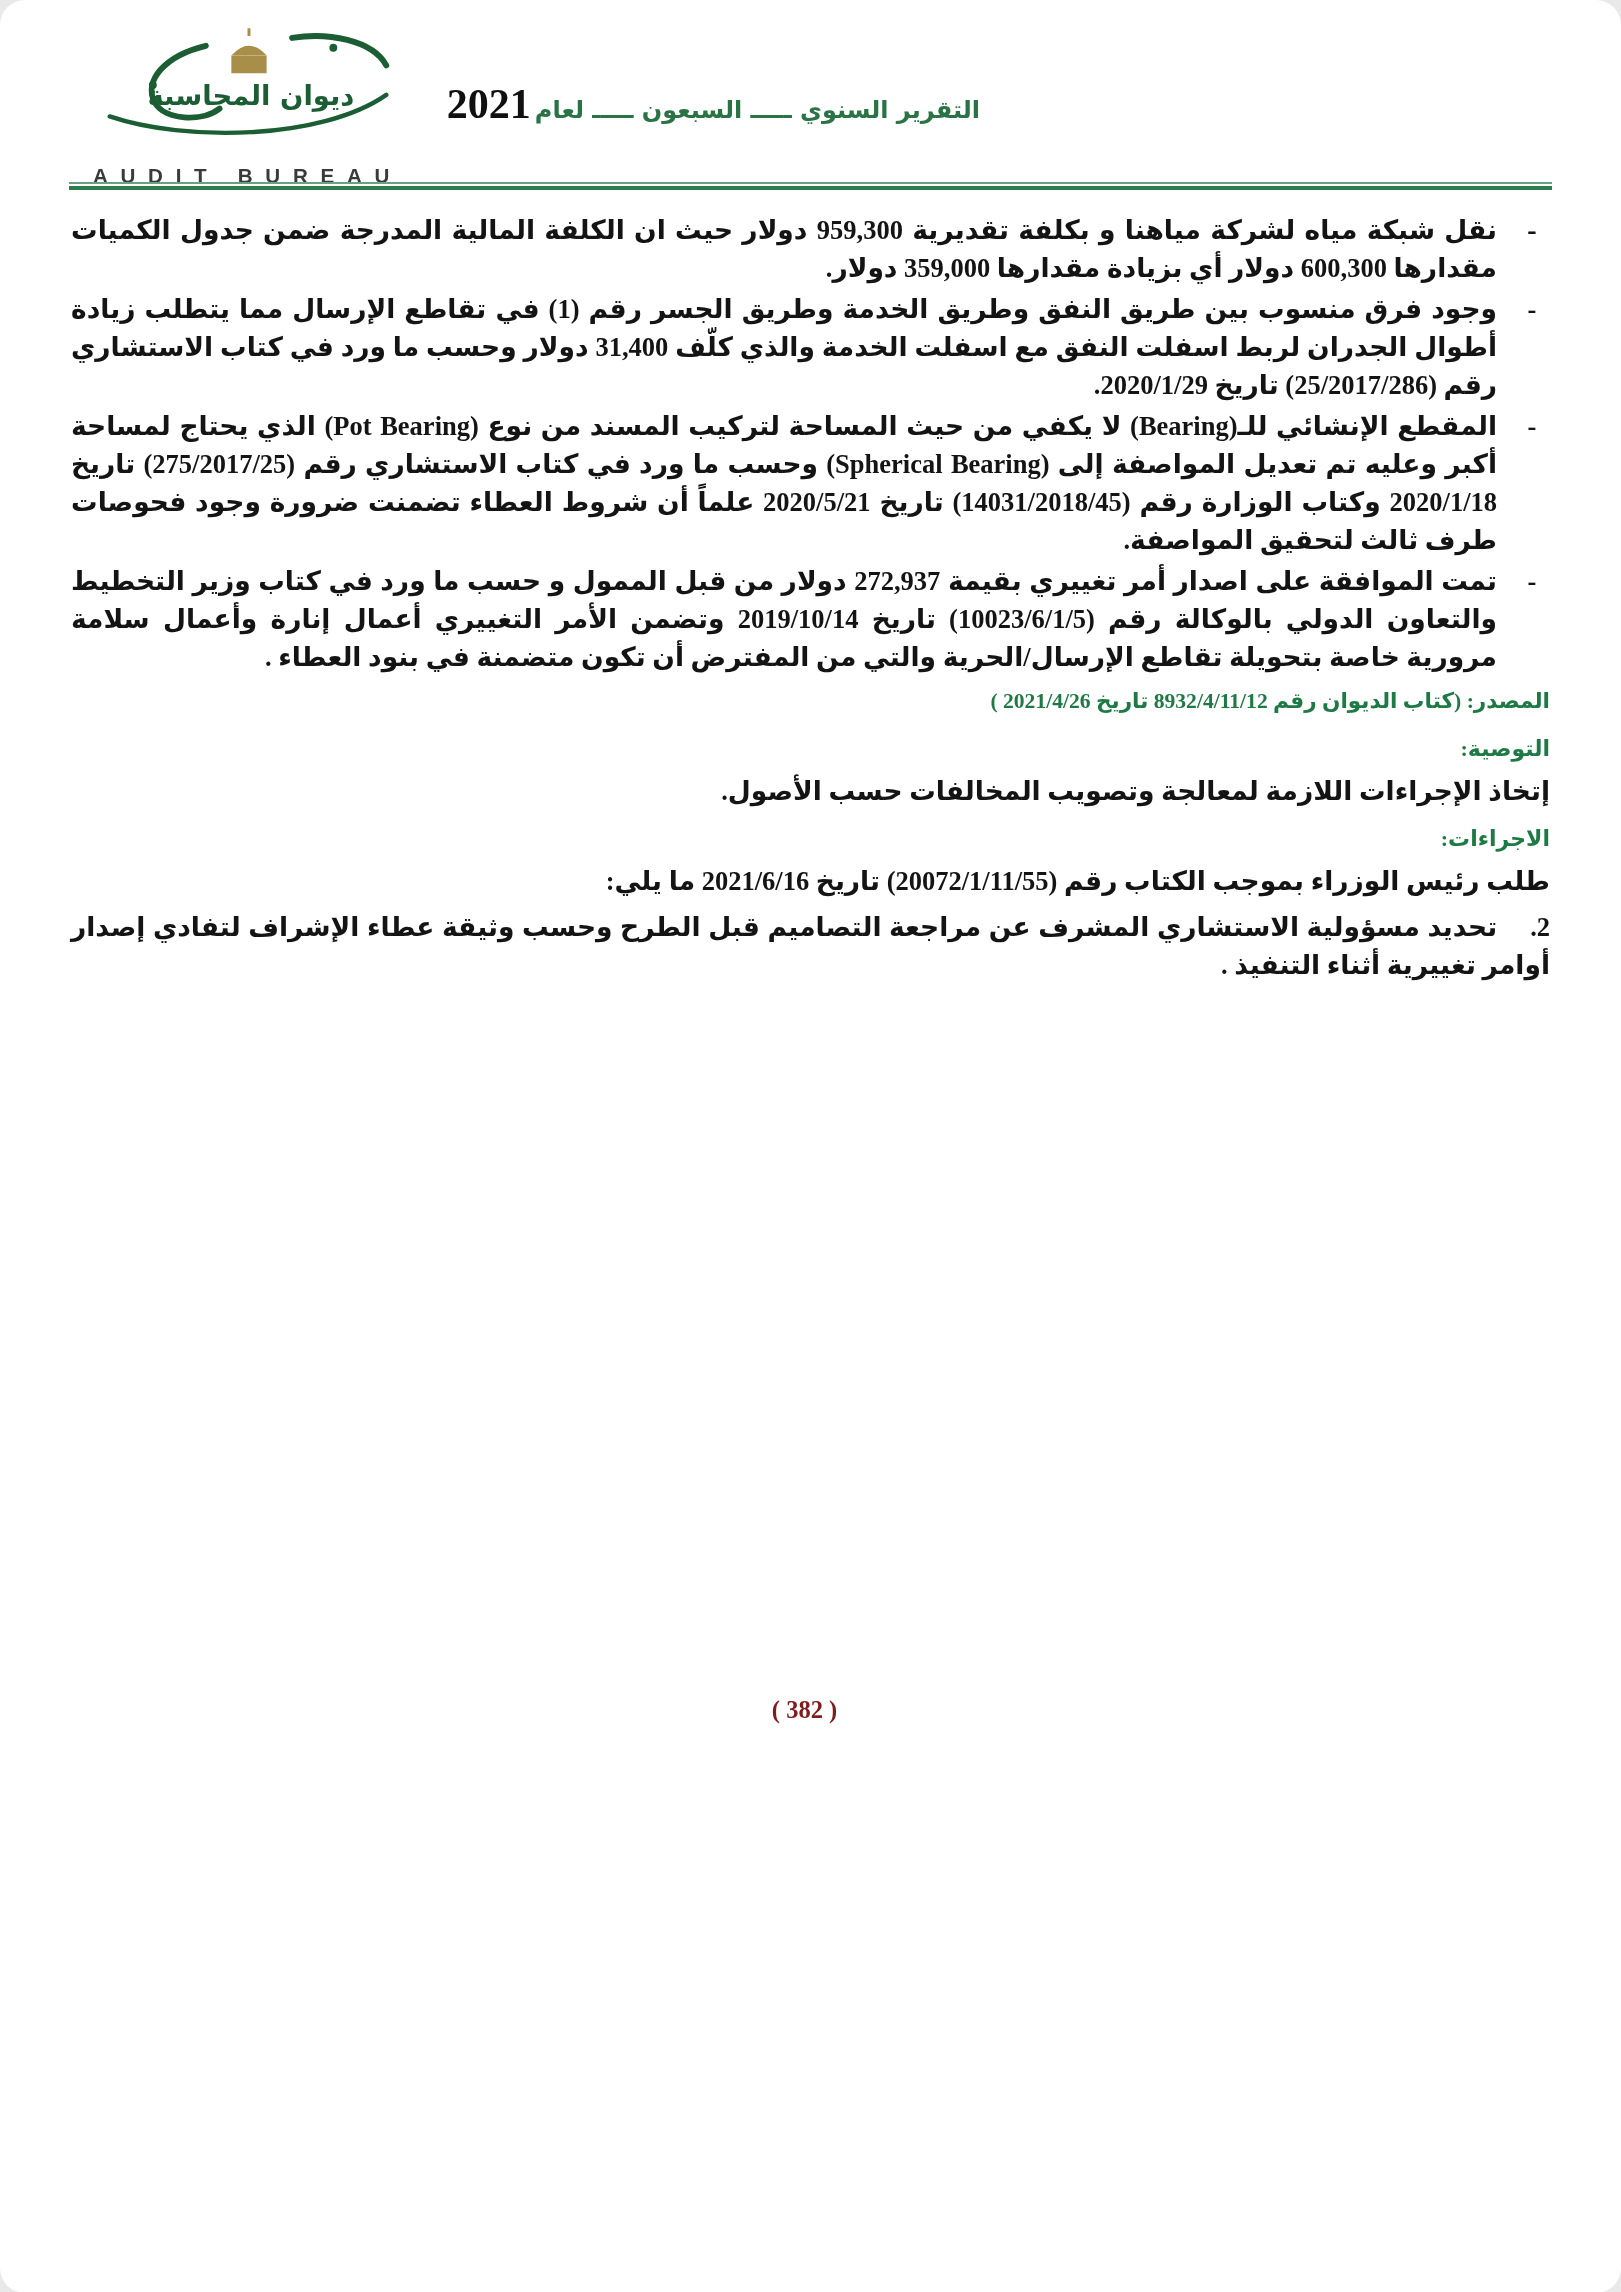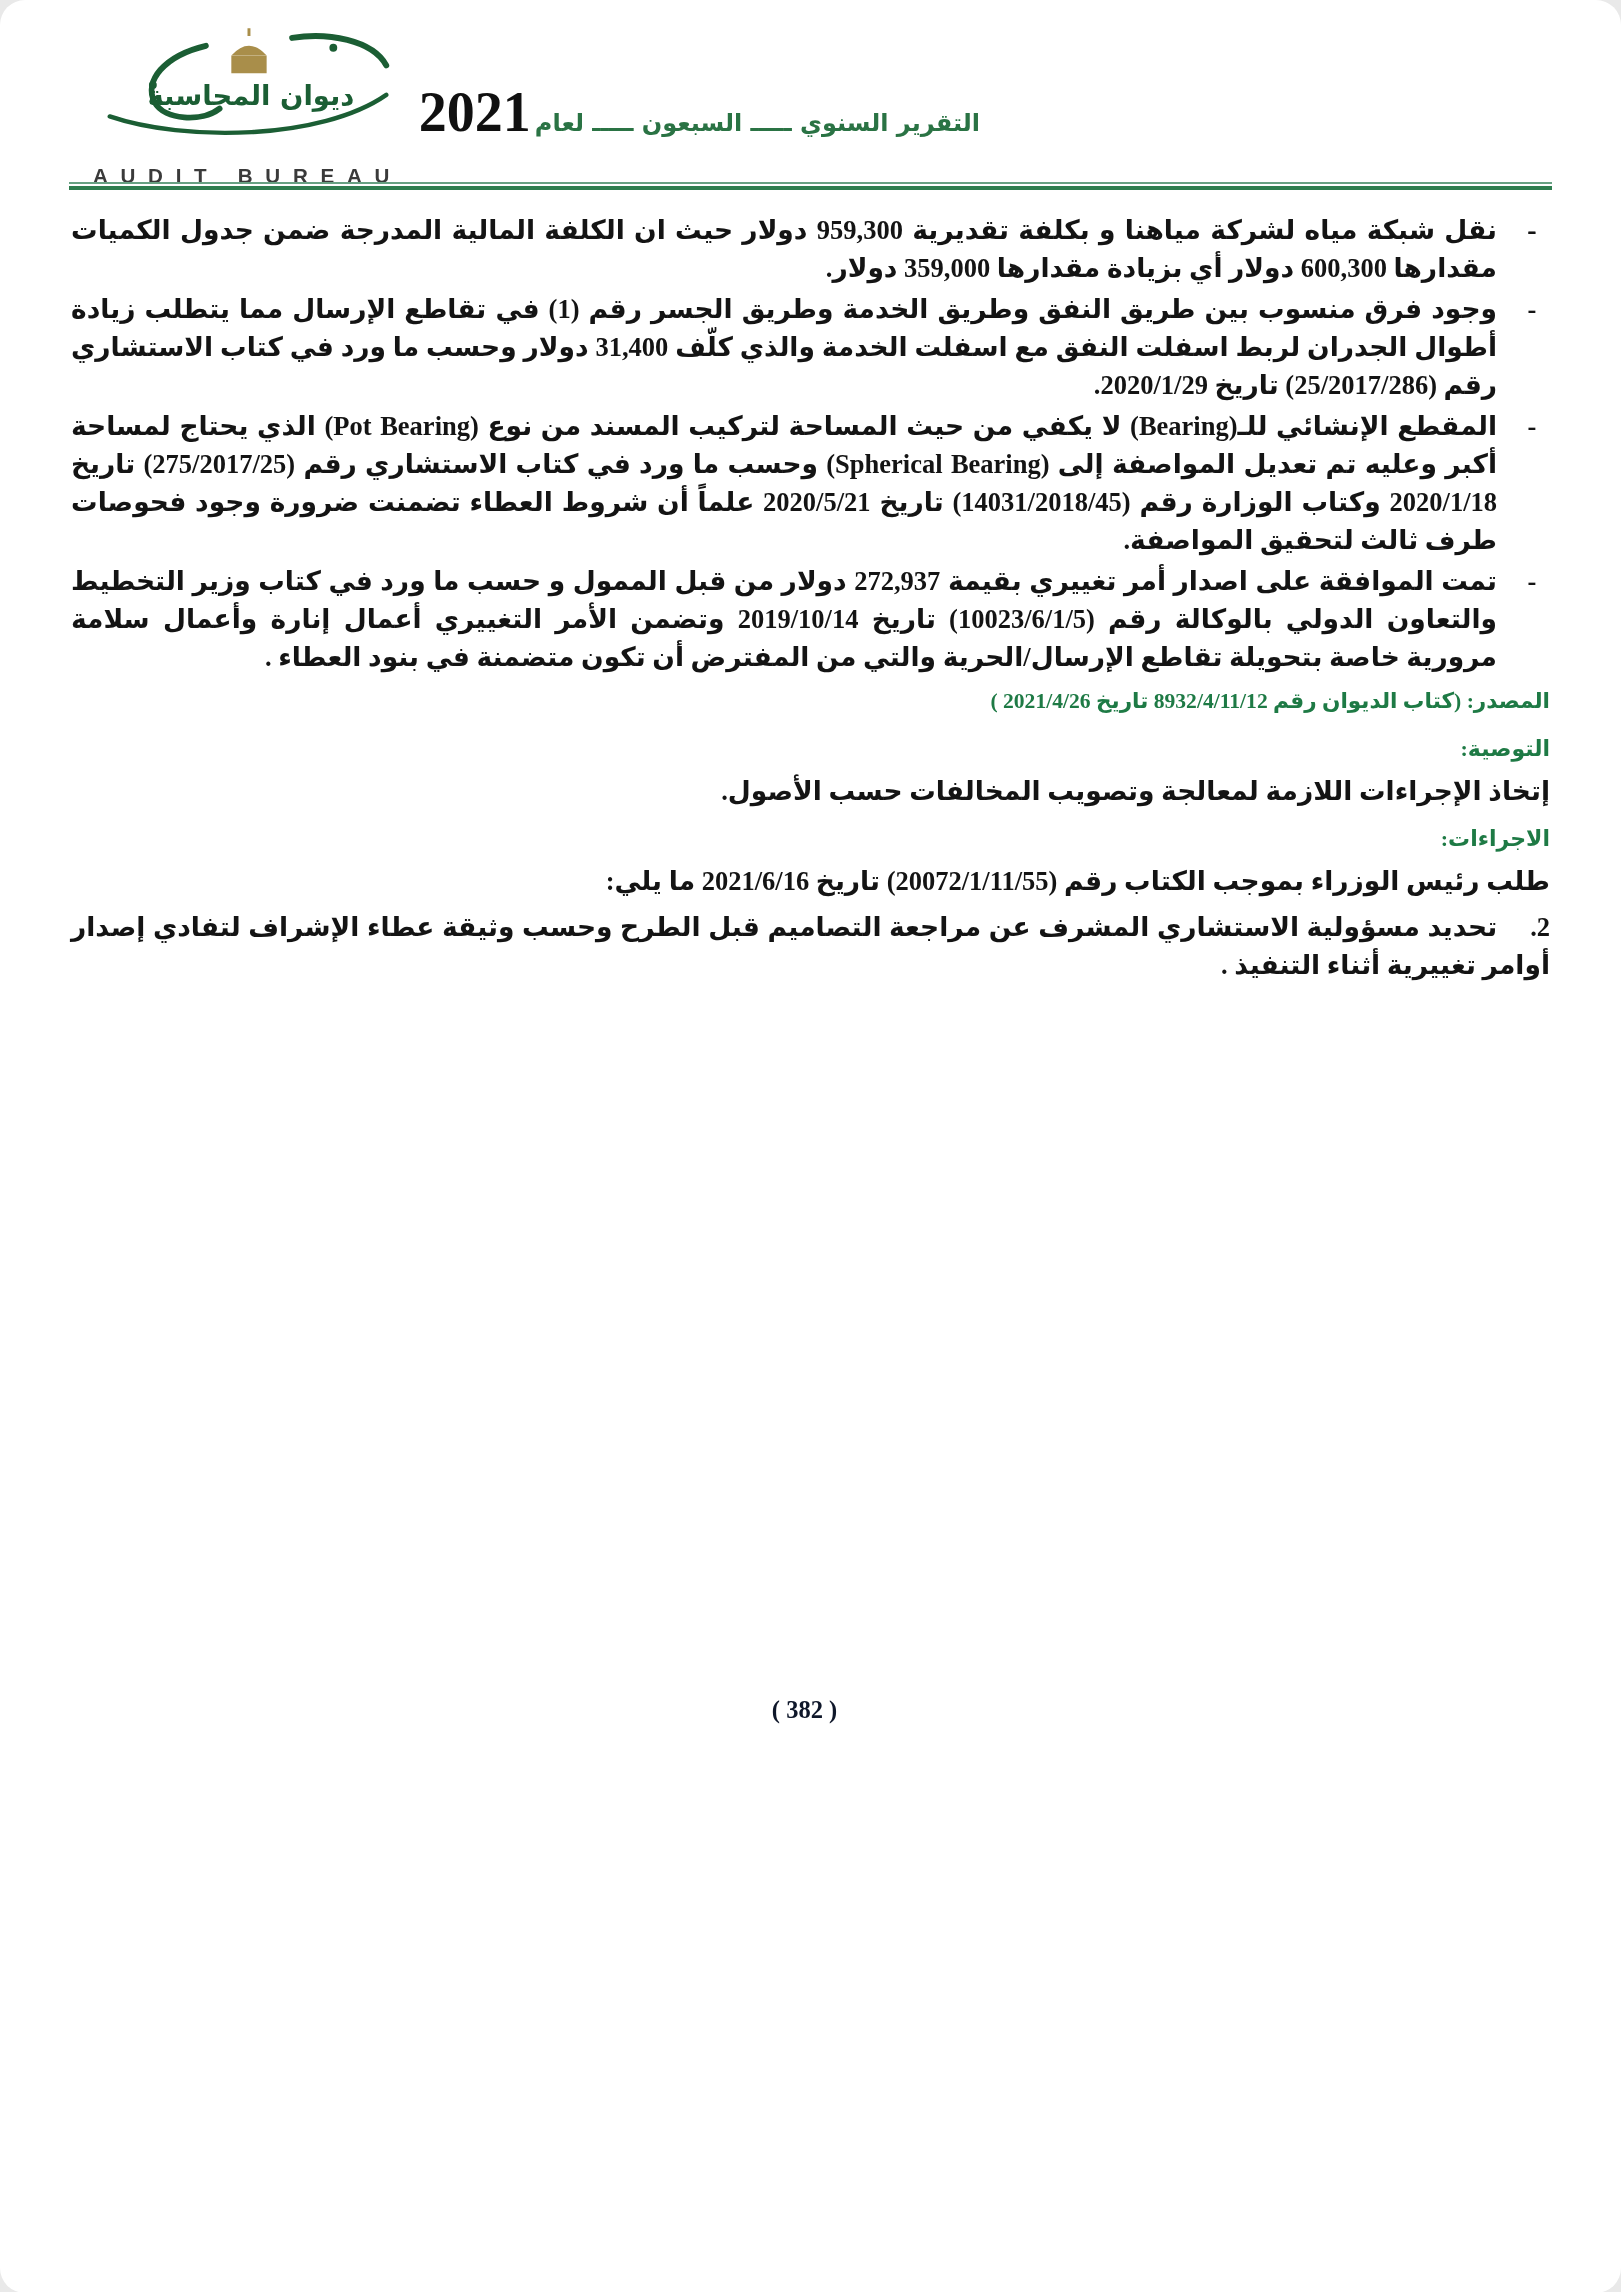--- a/index.html
+++ b/index.html
@@ -39,21 +39,21 @@
   .report-title{
     position:absolute;left:490px;top:80px;width:490px;
     text-align:center;direction:rtl;white-space:nowrap;
   }
   .title-ar{
     color:var(--title-green);
     font-size:24px;font-weight:bold;
     font-family:"DejaVu Sans","Liberation Serif",sans-serif;
   }
   .title-year{
-    color:#101010;font-size:56px;font-weight:bold;
+    color:#101010;font-size:42px;font-weight:bold;
     font-family:"Liberation Serif",serif;
   }
   .rule{position:absolute;top:182px;left:69px;right:69px;}
   .rule-thin{height:2px;background:var(--rule-light);margin-bottom:2px;}
   .rule-thick{height:3.9px;background:var(--rule-green);}
 
   
   .content{
     position:absolute;top:208px;right:71px;left:71px;
     text-align:justify;
@@ -72,21 +72,21 @@
     margin:9.8px 0 3.9px 0;text-align:right;
   }
   .body-text{margin:0 0 7.8px 0;}
   .num-list{margin:3.9px 0 0 0;}
   .num-item{margin:0 0 5.9px 0;}
   .num-item .num{display:inline-block;margin-left:33px;}
 
   
   .page-number{
     position:absolute;top:1696px;left:0;right:12px;
-    text-align:center;font-size:24.5px;font-weight:bold;color:#0f172a;
+    text-align:center;font-size:24.5px;font-weight:bold;color:#7f1d1d;
   }
 </style>
 </head>
 <body>
 
 <div class="page">
 
   <header>
 
     <div class="logo">

